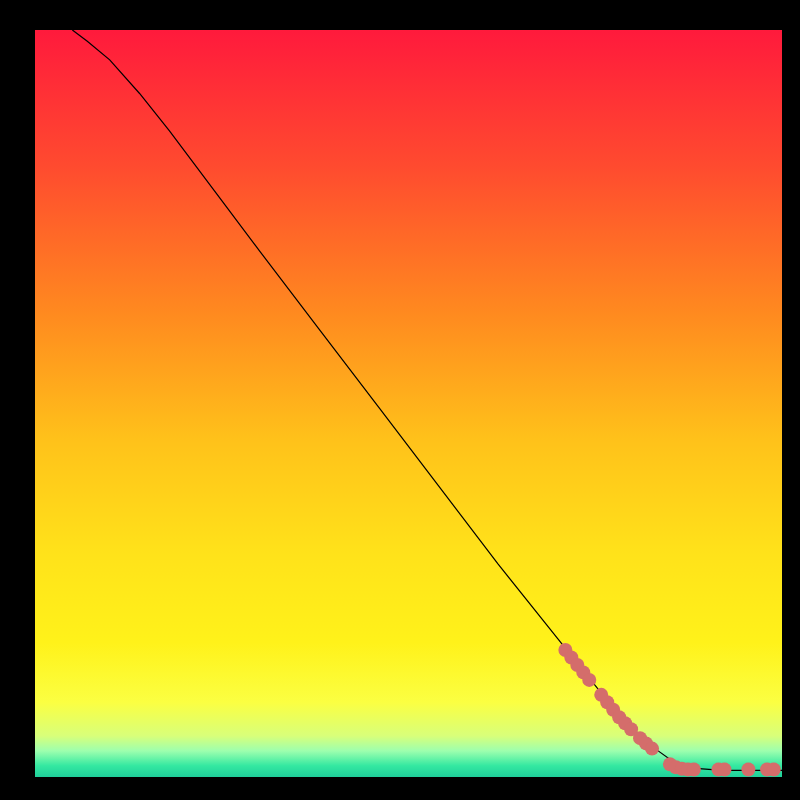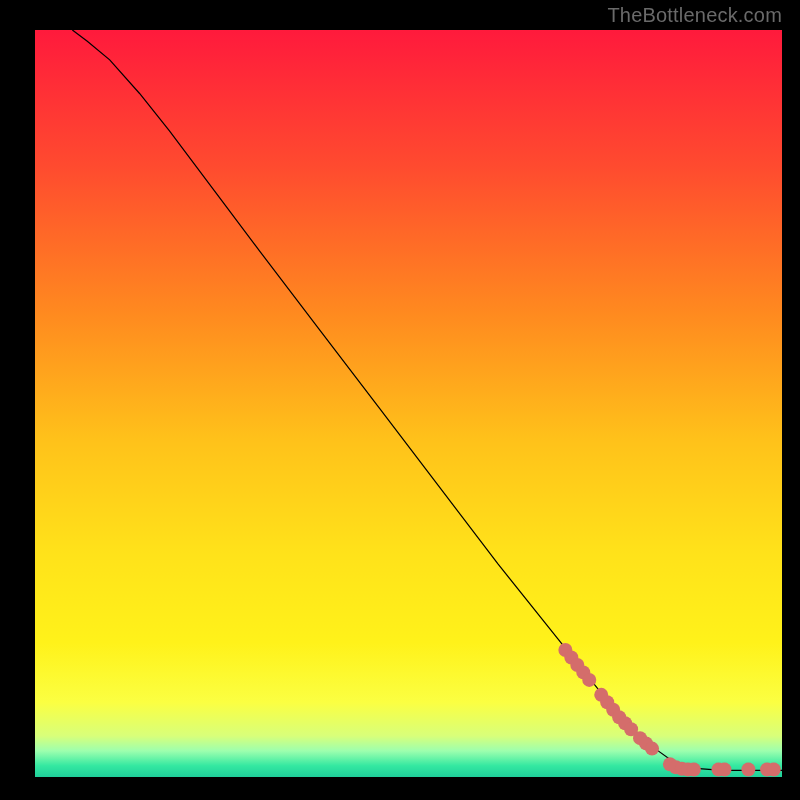--- a/index.html
+++ b/index.html
@@ -38,21 +38,20 @@
   svg.plot {
     width: 747px;
     height: 747px;
     display: block;
   }
 </style>
 </head>
 <body>
 
 <div class="frame">
-  <div class="watermark">TheBottleneck.com</div>
 
   <div class="plot-wrap">
     <svg class="plot" viewBox="0 0 100 100" preserveAspectRatio="none">
       <defs>
         <linearGradient id="bg-grad" x1="0" y1="0" x2="0" y2="1">
             <stop offset="0%" stop-color="#ff1a3c"></stop>
             <stop offset="18%" stop-color="#ff4a2f"></stop>
             <stop offset="38%" stop-color="#ff8a1f"></stop>
             <stop offset="55.00000000000001%" stop-color="#ffc21a"></stop>
             <stop offset="70%" stop-color="#ffe21a"></stop>

